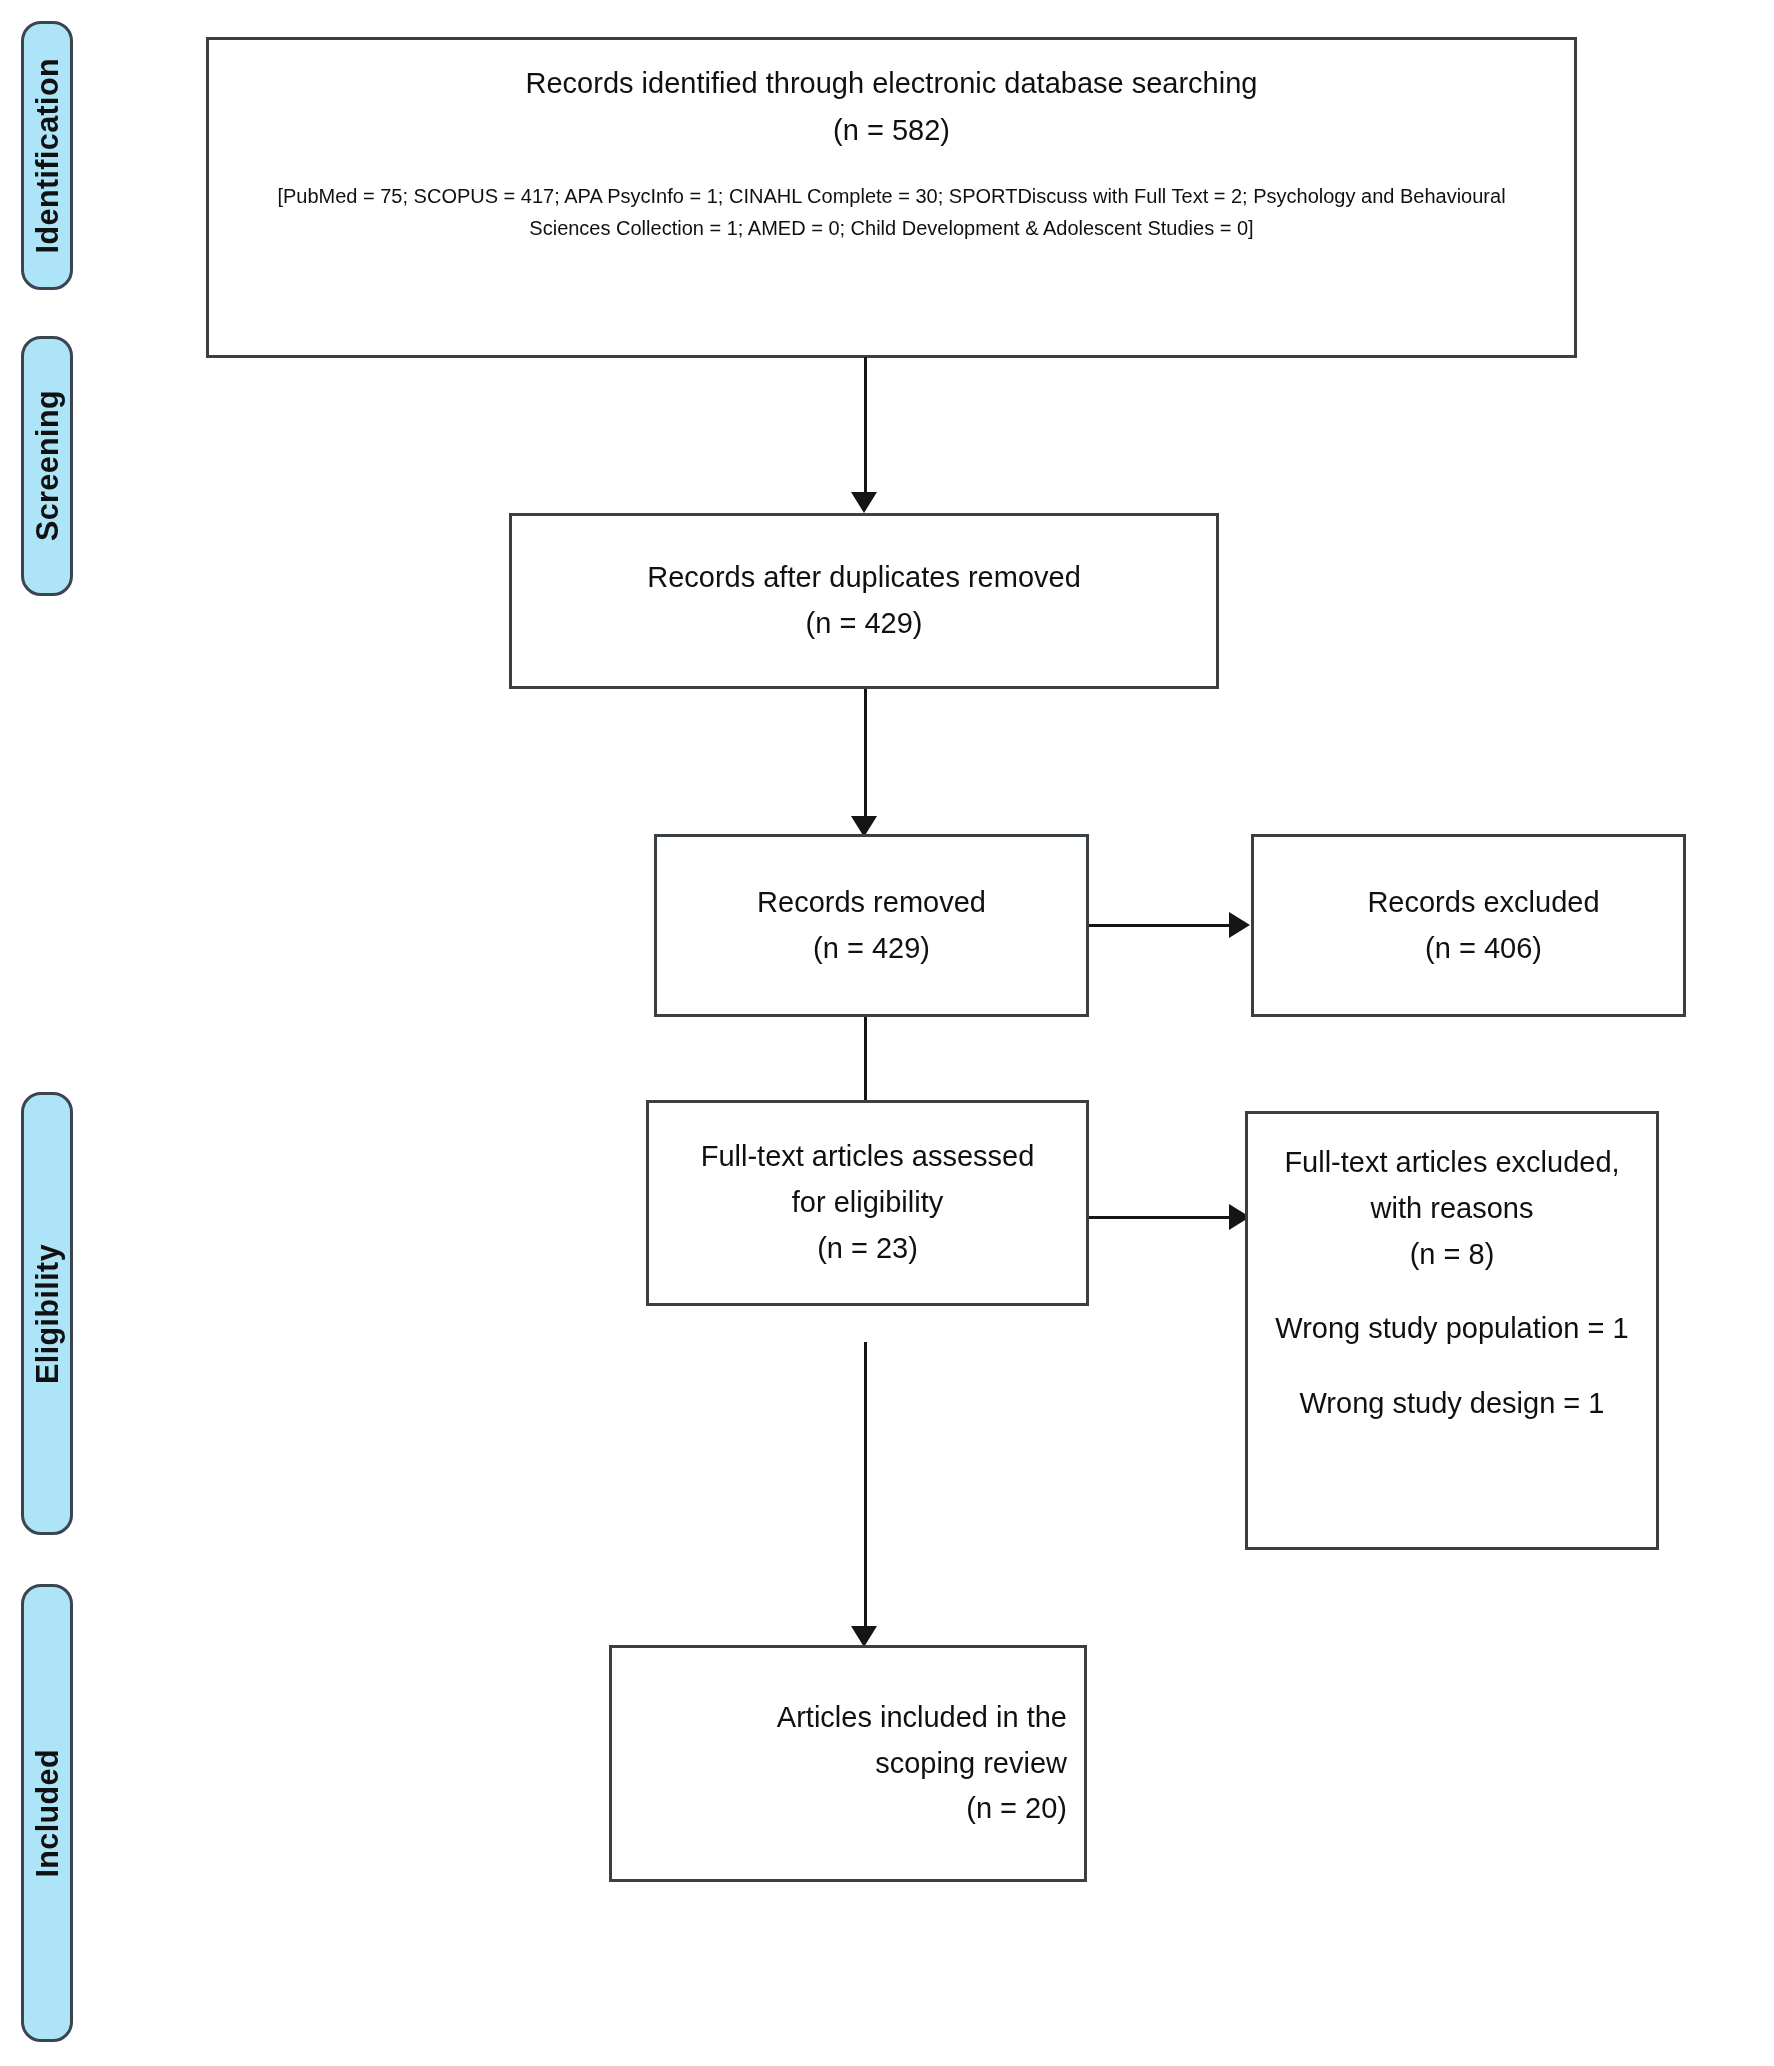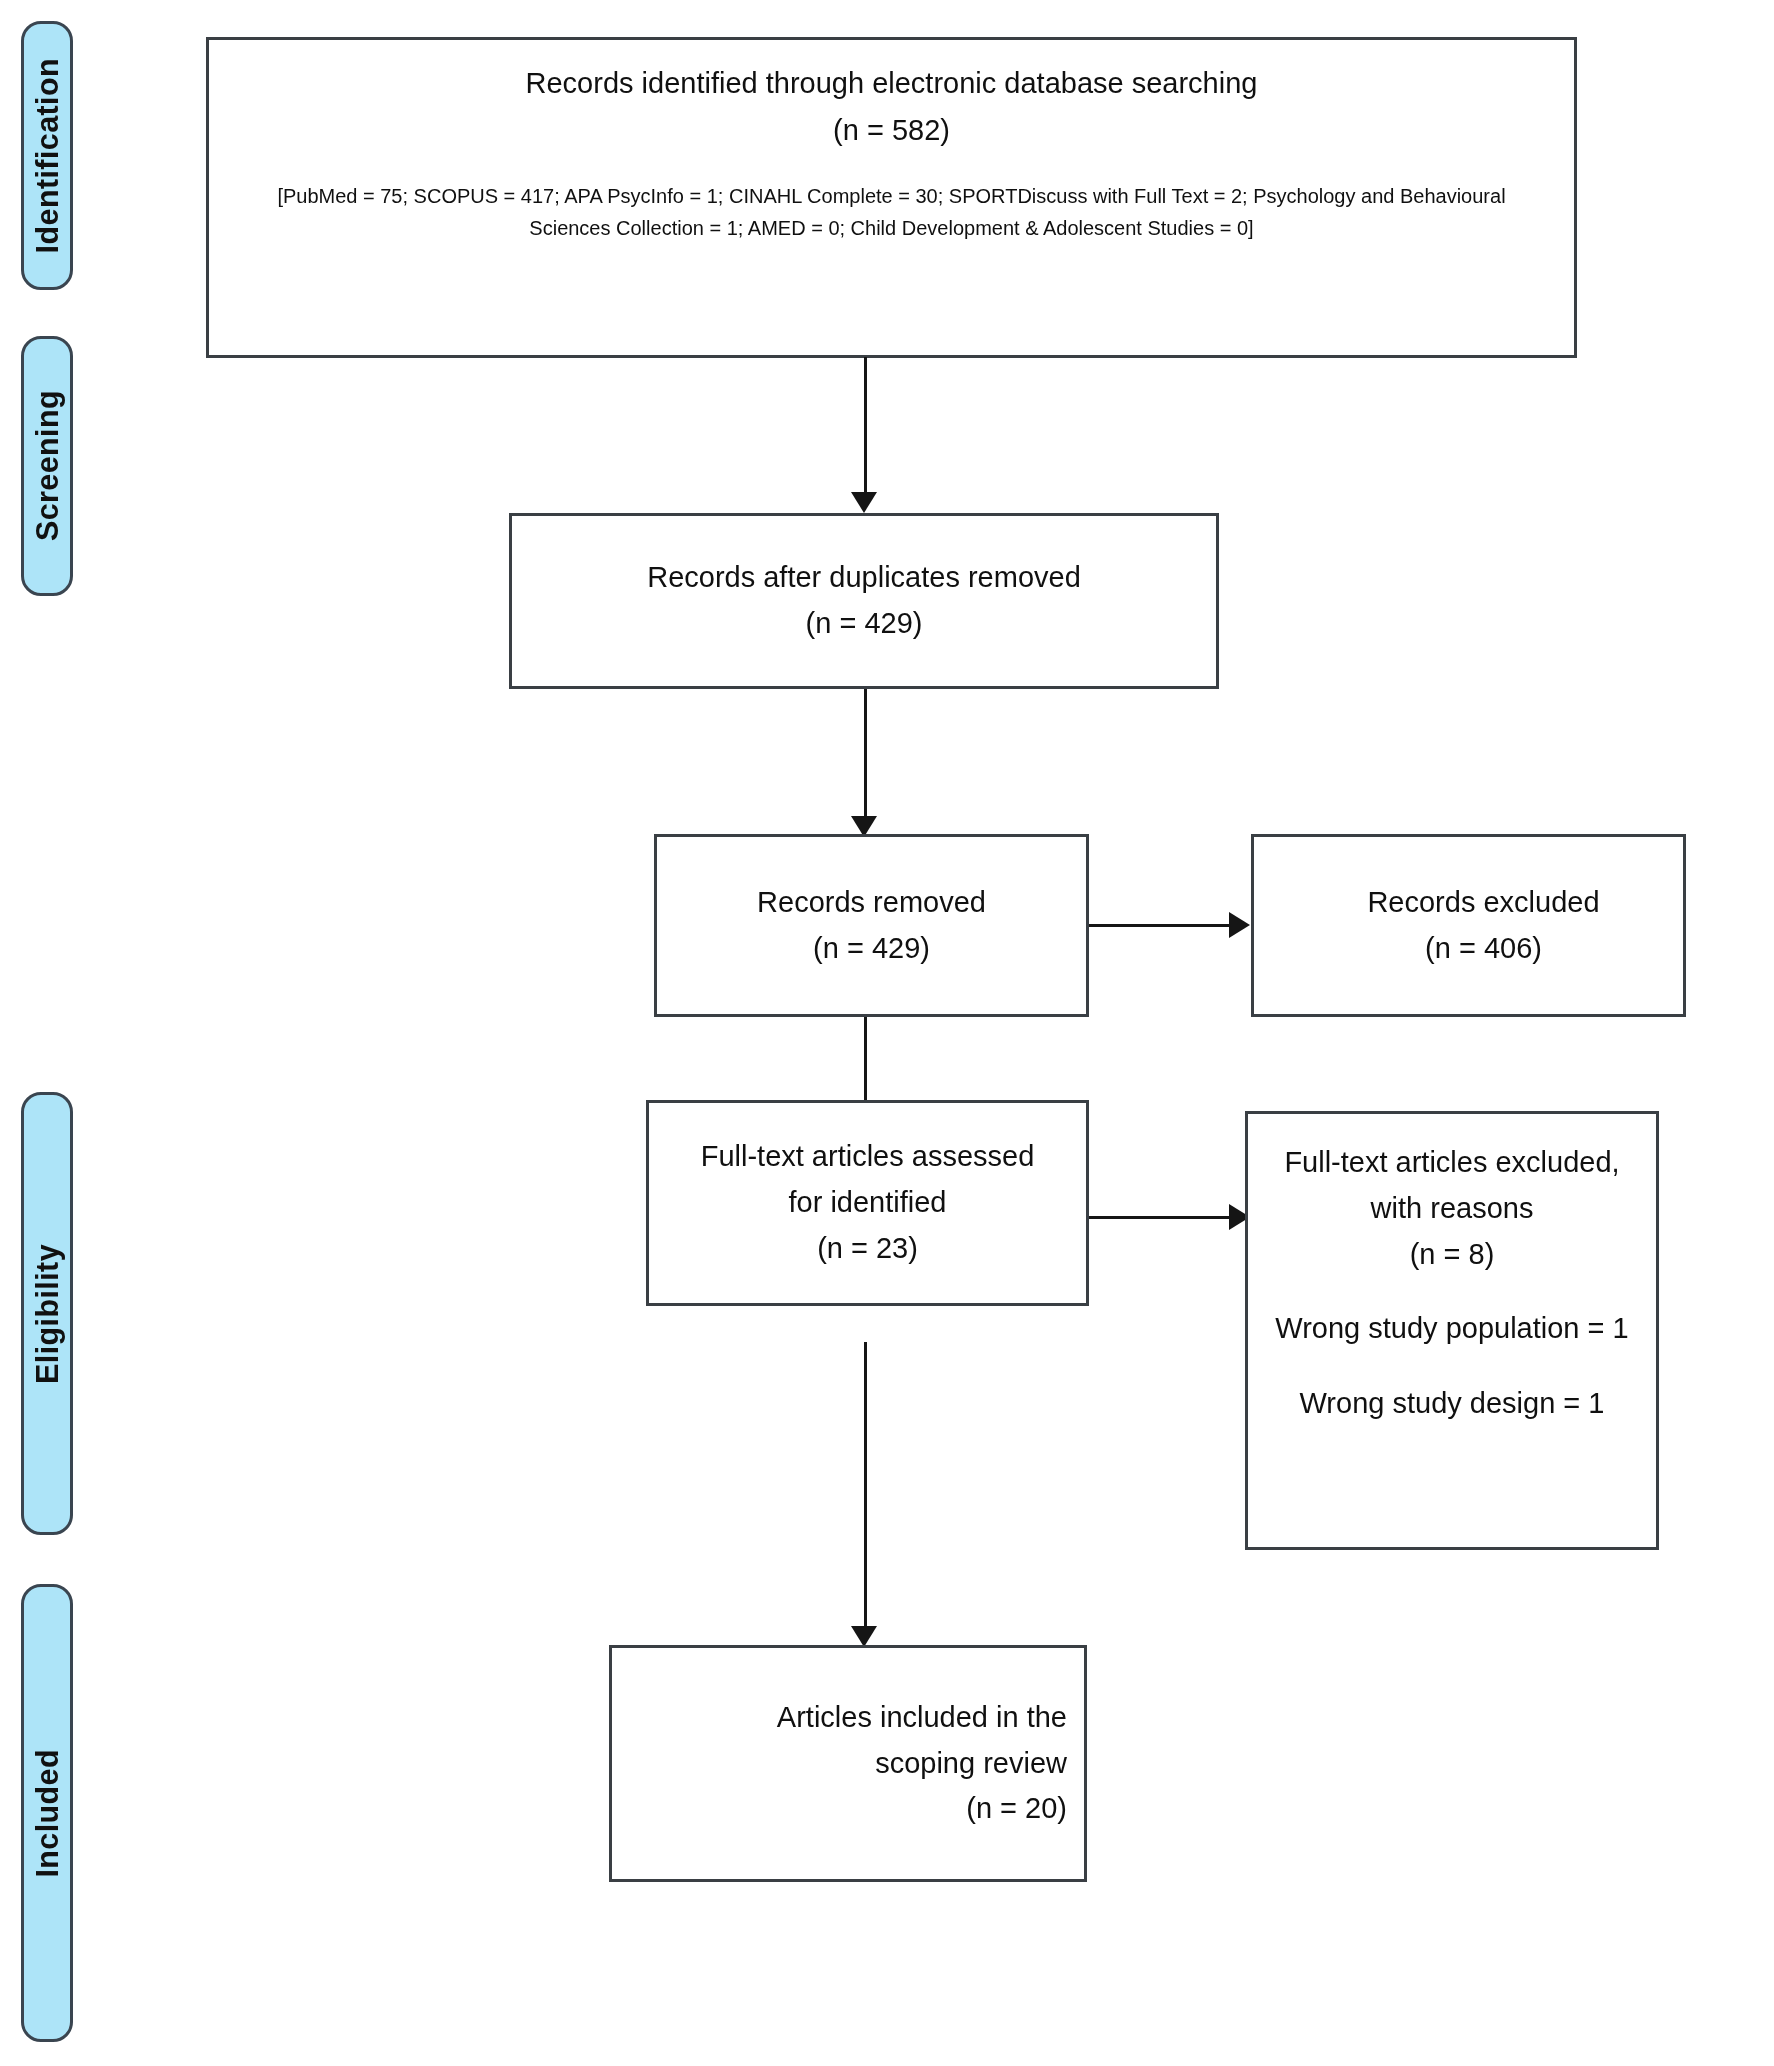--- a/index.html
+++ b/index.html
@@ -155,21 +155,21 @@
   <div class="flow-box" style="left:1251px; top:834px; width:435px; height:183px;padding-left:47px;">
     <span class="box-line">Records excluded</span>
     <span class="box-line">(n = 406)</span>
   </div>
 
   <div class="v-line" style="left:864px; top:1017px; height:103px;"></div>
   <div class="arrow-down" style="left:851px; top:1118px;"></div>
 
   <div class="flow-box" style="left:646px; top:1100px; width:443px; height:206px;">
     <span class="box-line">Full-text articles assessed</span>
-    <span class="box-line">for identified</span>
+    <span class="box-line">for eligibility</span>
     <span class="box-line">(n = 23)</span>
   </div>
 
   <div class="h-line" style="left:1089px; top:1216px; width:142px;"></div>
   <div class="arrow-right" style="left:1229px; top:1204px;"></div>
 
   <div class="flow-box top-aligned" style="left:1245px; top:1111px; width:414px; height:439px;">
     <span class="box-line">Full-text articles excluded,</span>
     <span class="box-line">with reasons</span>
     <span class="box-line">(n = 8)</span>

